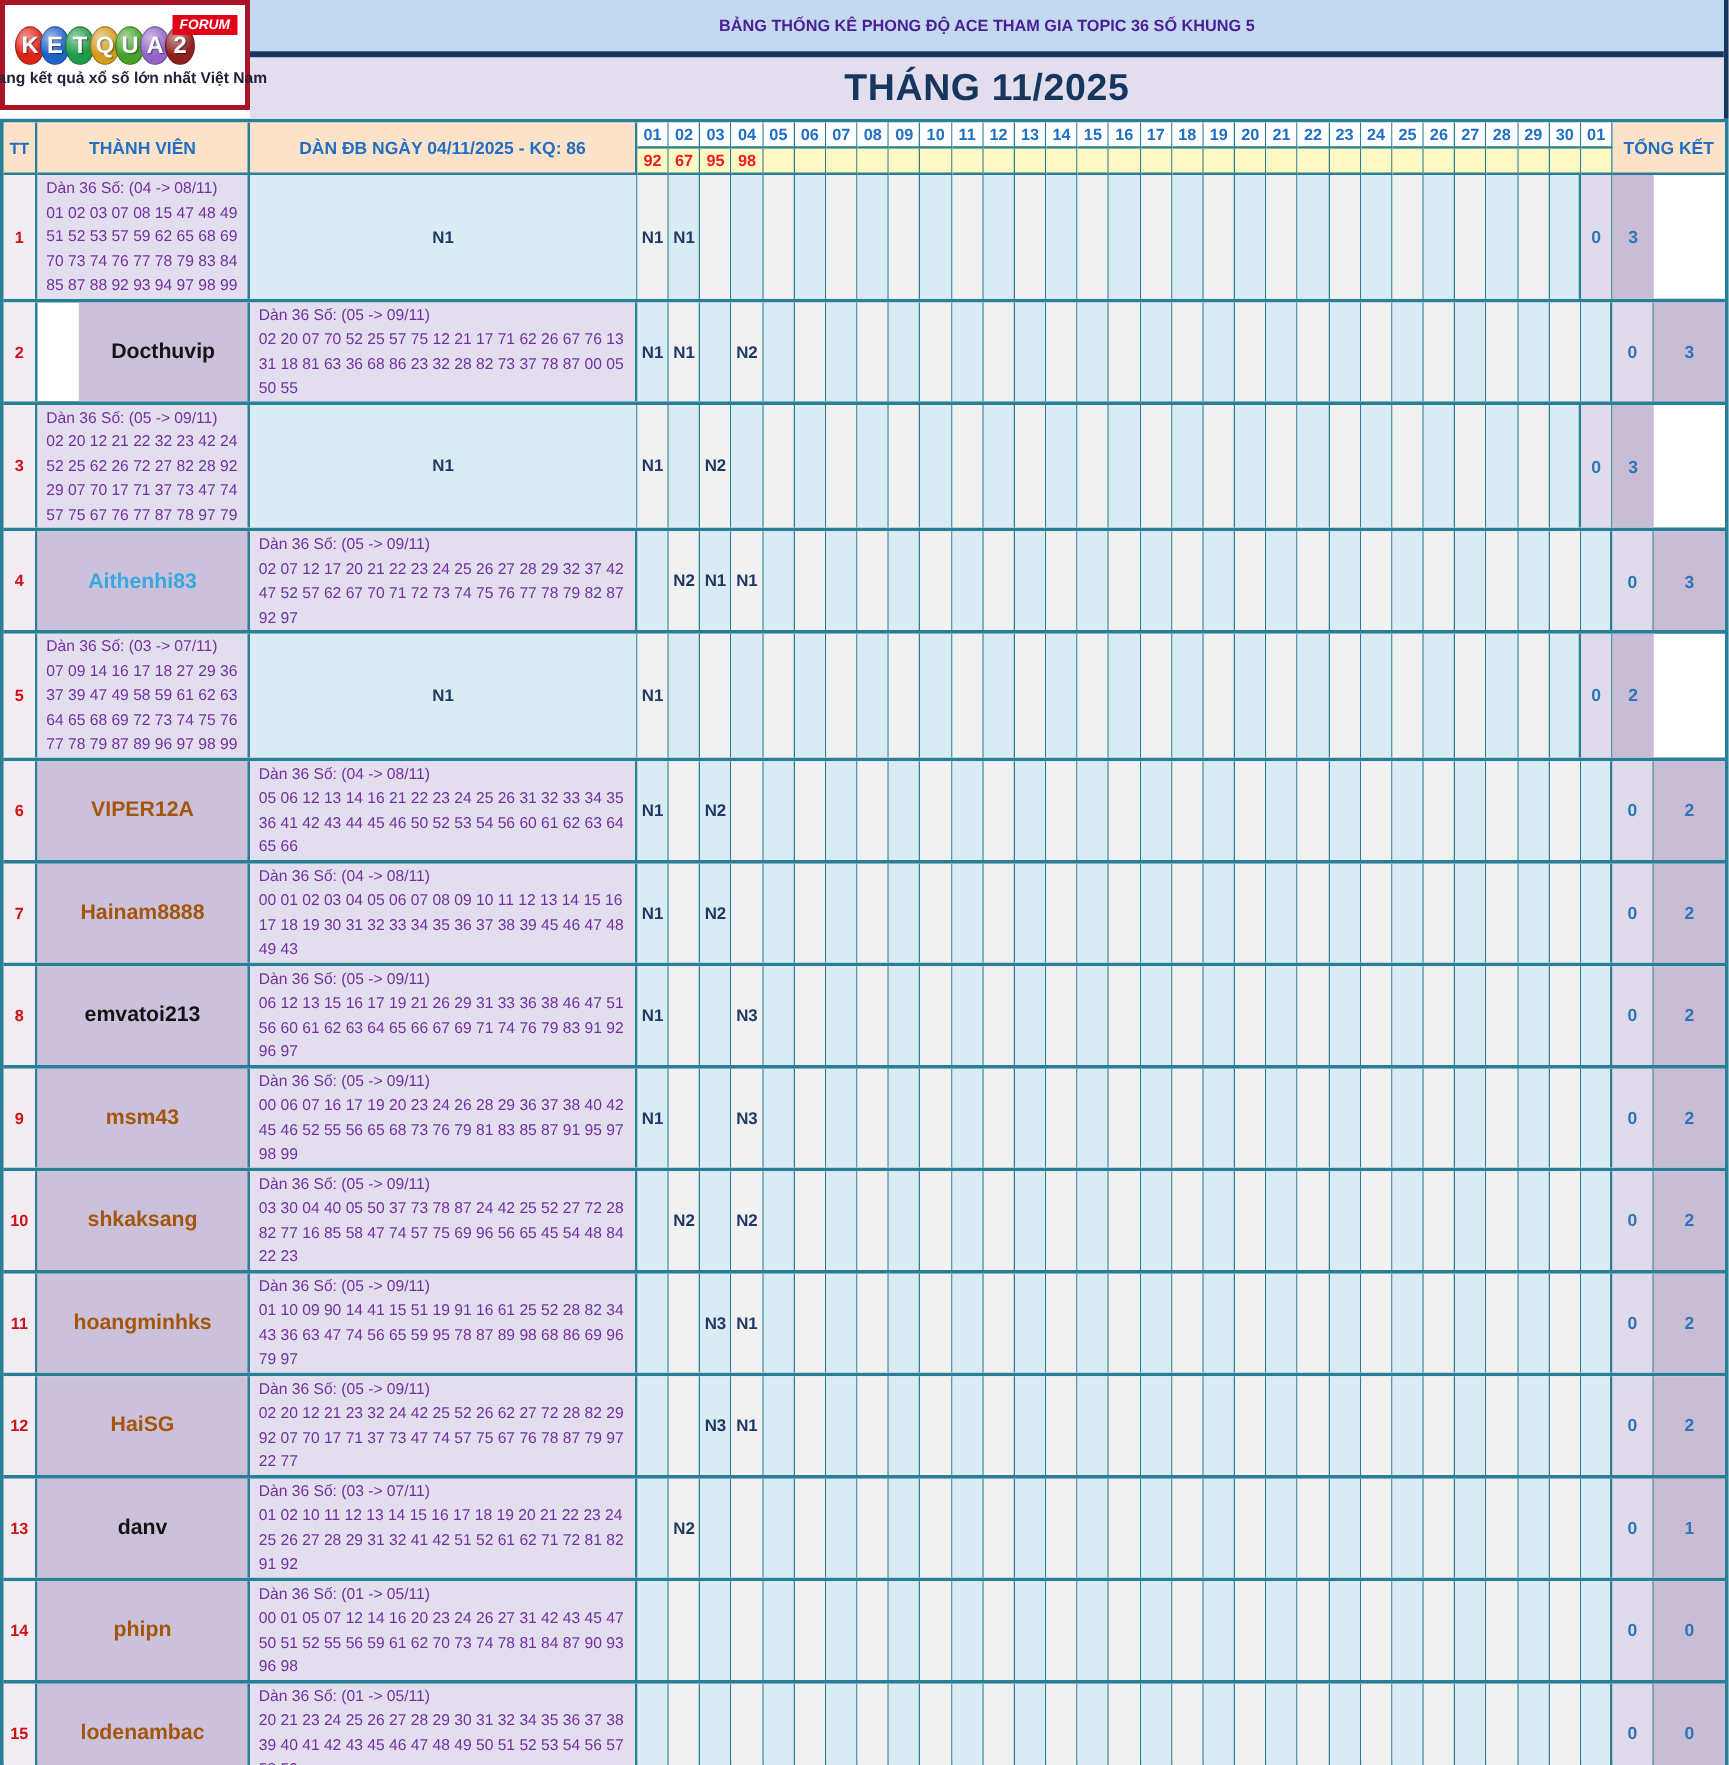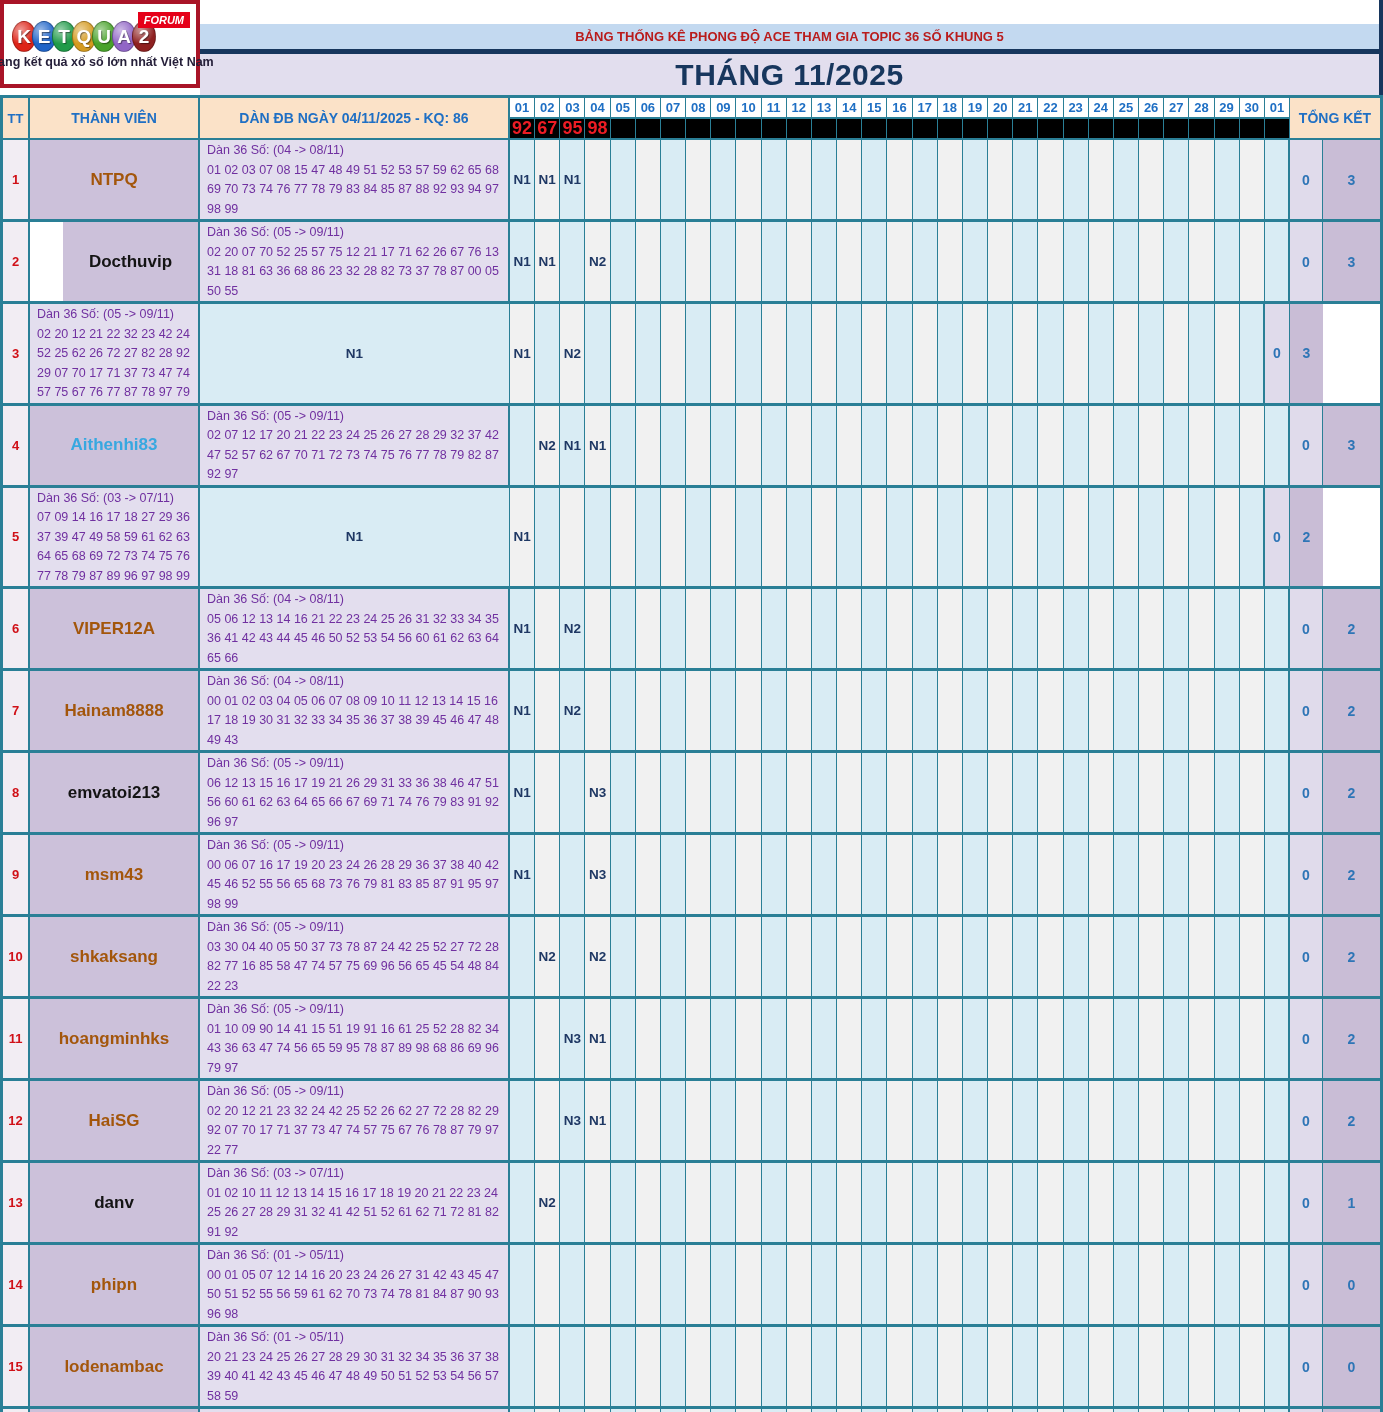--- a/index.html
+++ b/index.html
@@ -13,42 +13,42 @@
               position:relative; flex:0 0 auto; }
   .letters { display:flex; align-items:center; margin-top:2px; margin-right:28px; }
   .letter { width:24px; height:31px; border-radius:50%; color:#fff; font-weight:bold; font-size:19px;
             display:flex; align-items:center; justify-content:center; margin-left:-4px;
             text-shadow:1px 1px 1px rgba(0,0,0,.45); border:1px solid rgba(0,0,0,.25); }
   .forum-badge { position:absolute; top:8px; right:6px; background:#e50019; color:#fff;
                  font-weight:bold; font-style:italic; font-size:11px; padding:2px 6px; }
   .tagline { font-size:12.5px; font-weight:bold; color:#26203a; margin-top:3px; white-space:nowrap; }
 
   .bands { flex:1; display:flex; flex-direction:column; border-right:4px solid #17365d; }
-  .band1 { height:30px; background:#c3d9f0; border-bottom:5px solid #17365d;
-           color:#b91c1c; font-weight:bold; font-size:13px;
-           display:flex; align-items:center; justify-content:center;margin-top:24px; }
+  .band1 { height:46px; background:#c3d9f0; border-bottom:5px solid #17365d;
+           color:#4c1d95; font-weight:bold; font-size:13px;
+           display:flex; align-items:center; justify-content:center; }
   .band2 { flex:1; background:#e2deee; color:#17365d; font-weight:bold; font-size:30px;
            display:flex; align-items:center; justify-content:center; letter-spacing:.5px; }
 
   
   .table { width:1383px; height:1317px; border:3px solid #2a7f96; border-top:3px solid #2a7f96; }
   .grid-cols { display:grid; grid-template-columns:27px 170px 310px repeat(31, 1fr) 33px 57px; }
 
   .thead { height:42px; grid-template-rows:21px 21px; }
   .h-big { background:#fbe2c8; color:#1f6fc4; font-weight:bold; font-size:14px;
            display:flex; align-items:center; justify-content:center;
            border-right:2px solid #2a7f96; border-bottom:2px solid #2a7f96; grid-row:1/3; }
   .h-tt { grid-column:1; font-size:13px; }
   .h-member { grid-column:2; }
   .h-dan { grid-column:3; }
   .h-total { grid-column:35/37; border-right:none; }
   .h-day { background:#ffffff; color:#1f6fc4; font-weight:bold; font-size:13px;
            display:flex; align-items:center; justify-content:center; grid-row:1;
            border-right:1px solid #2a7f96; border-bottom:2px solid #2a7f96; }
-  .h-res { background:#000000; color:#ee1c24; font-weight:bold; font-size:18px;
+  .h-res { background:#fef9c3; color:#ee1c24; font-weight:bold; font-size:13px;
            display:flex; align-items:center; justify-content:center; grid-row:2;
            border-right:1px solid #2a7f96; border-bottom:2px solid #2a7f96; }
 
   .tbody { height:1269px; display:grid; grid-template-rows:repeat(16, 1fr); }
   .row { border-bottom:3px solid #2a7f96; }
   .row:last-child { border-bottom:none; }
   .cell { display:flex; align-items:center; justify-content:center; height:100%; }
   .c-tt { background:#f2edf3; color:#d01017; font-weight:bold; font-size:13px;
           border-right:2px solid #2a7f96; }
   .c-name { background:#ccc1da; font-weight:bold; font-size:17px; border-right:2px solid #2a7f96; text-align:center; }
@@ -151,21 +151,20 @@
         <div class="h-day" style="grid-column: 32;">29</div>
         <div class="h-res" style="grid-column: 32;"></div>
         <div class="h-day" style="grid-column: 33;">30</div>
         <div class="h-res" style="grid-column: 33;"></div>
         <div class="h-day" style="grid-column: 34;">01</div>
         <div class="h-res" style="grid-column: 34;"></div>
       </div>
     <div class="tbody" id="tbody">
         <div class="row grid-cols">
           <div class="cell c-tt">1</div>
-          <div class="cell c-name" style="color: rgb(163, 86, 11);">NTPQ</div>
           <div class="cell c-dan"><div class="">Dàn 36 Số: (04 -&gt; 08/11)</div><div class="" style="display: inline;">01 02 03 07 08 15 47 48 49 51 52 53 57 59 62 65 68 69 70 73 74 76 77 78 79 83 84 85 87 88 92 93 94 97 98 99</div></div>
           <div class="cell c-day odd">N1</div>
           <div class="cell c-day even">N1</div>
           <div class="cell c-day odd">N1</div>
           <div class="cell c-day even"></div>
           <div class="cell c-day odd"></div>
           <div class="cell c-day even"></div>
           <div class="cell c-day odd"></div>
           <div class="cell c-day even"></div>
           <div class="cell c-day odd"></div>

